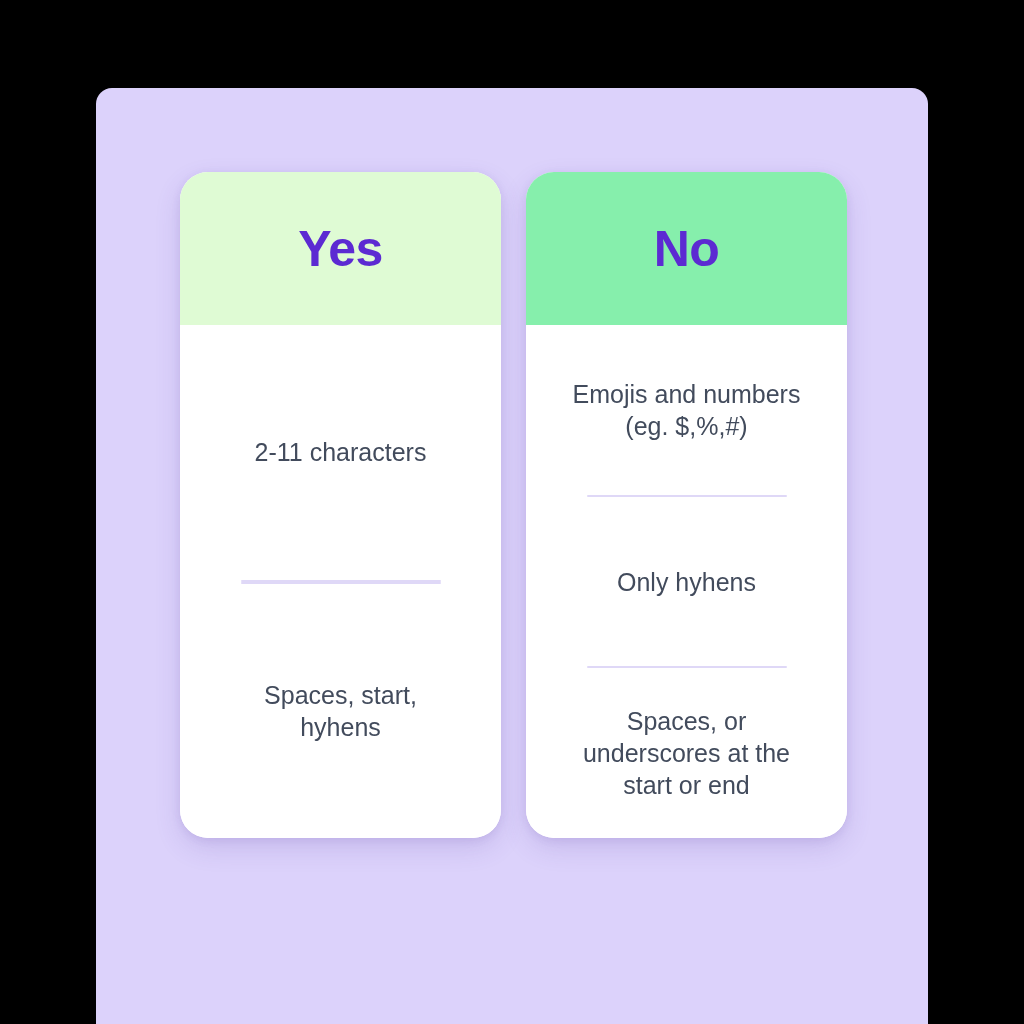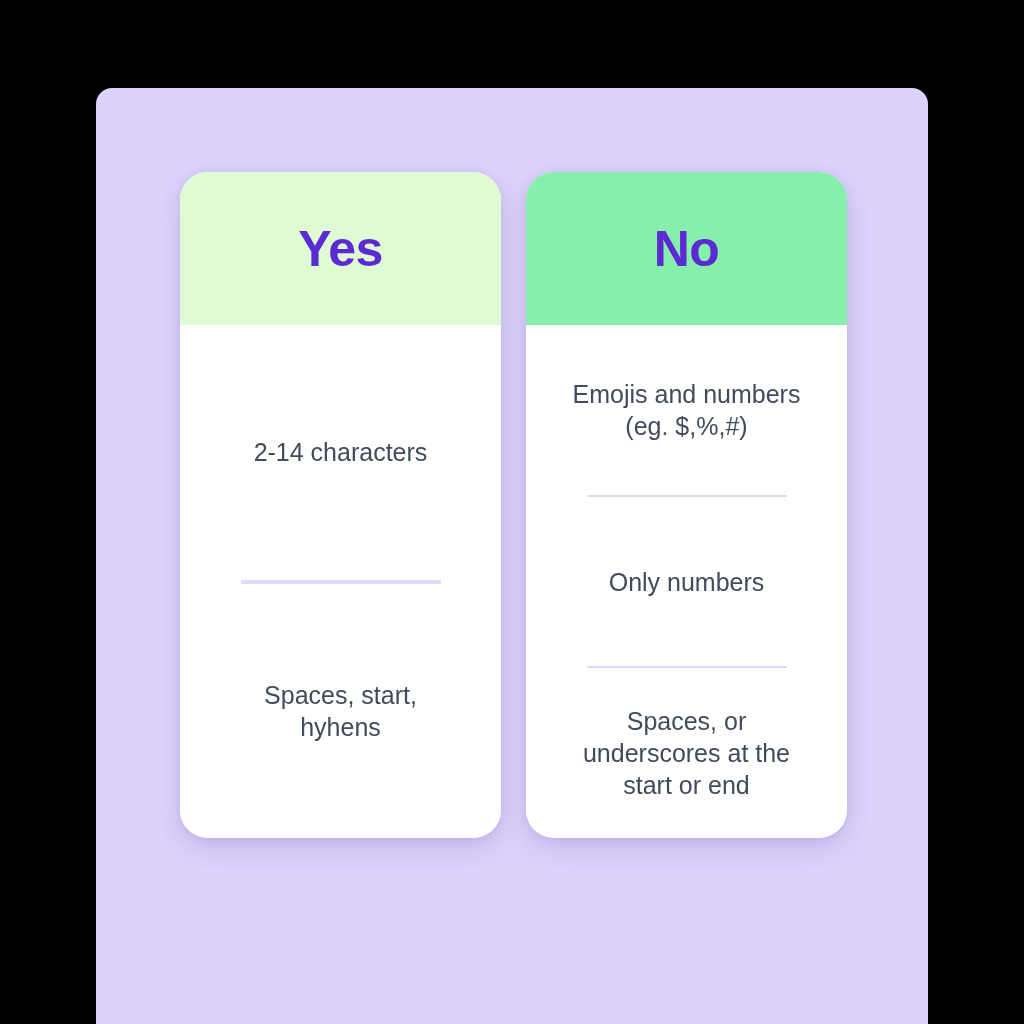--- a/index.html
+++ b/index.html
@@ -122,21 +122,21 @@
   <div class="panel">
 
     <div class="cards">
 
       <div class="card">
         <div class="card-header yes">
           <div class="card-title">Yes</div>
         </div>
         <div class="card-body">
           <div class="row">
-            <p class="row-text">2-14 characters</p>
+            <p class="row-text">2-11 characters</p>
           </div>
           <div class="divider"></div>
           <div class="divider"></div>
           <div class="row">
             <p class="row-text">Spaces, start,
 hyhens</p>
           </div>
         </div>
       </div>
 
@@ -144,21 +144,21 @@
         <div class="card-header no">
           <div class="card-title">No</div>
         </div>
         <div class="card-body">
           <div class="row">
             <p class="row-text">Emojis and numbers
 (eg. $,%,#)</p>
           </div>
           <div class="divider"></div>
           <div class="row">
-            <p class="row-text">Only numbers</p>
+            <p class="row-text">Only hyhens</p>
           </div>
           <div class="divider"></div>
           <div class="row">
             <p class="row-text">Spaces, or
 underscores at the
 start or end</p>
           </div>
         </div>
       </div>
 

